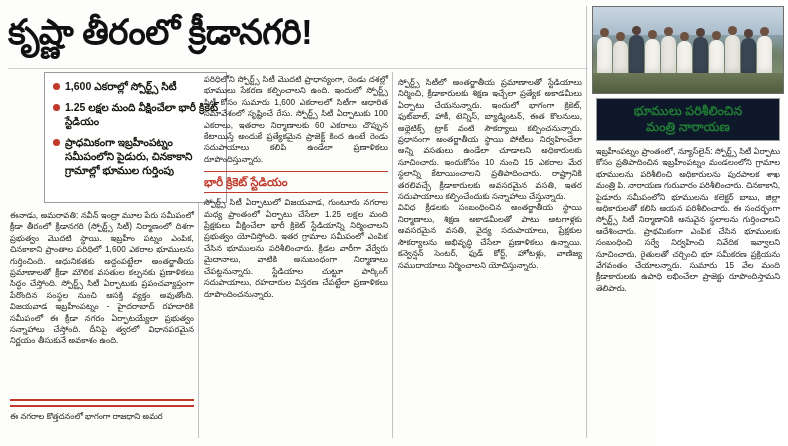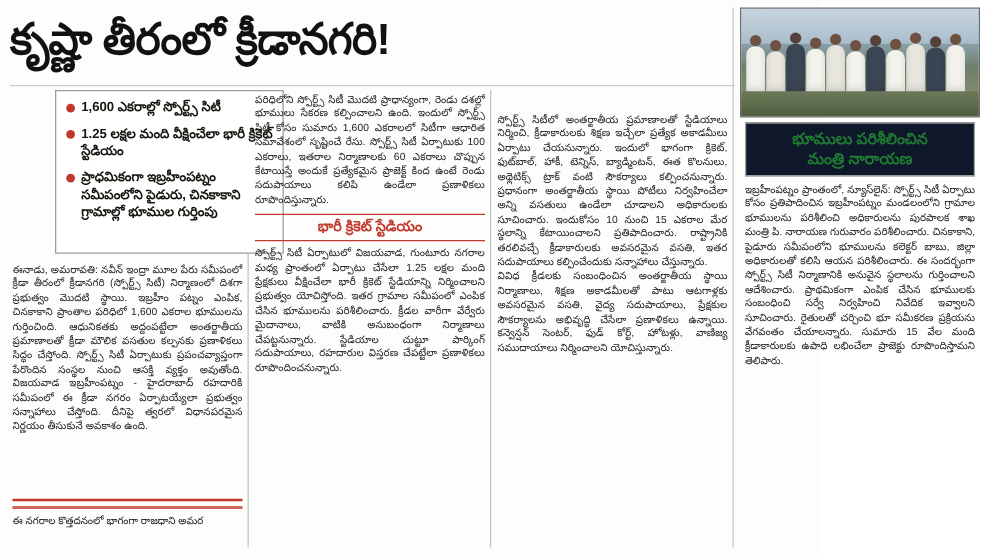--- a/index.html
+++ b/index.html
@@ -139,21 +139,21 @@
     color: #1b1b1b;
     text-align: justify;
     letter-spacing: 0.1px;
   }
 
   
   .subhead {
     font-size: 11.5px;
     font-weight: bold;
     color: #c0392b;
-    text-align: center;
+    text-align: left;
     line-height: 14px;
     padding-bottom: 2px;
   }
   .subhead-rule {
     border-bottom: 1.5px solid #c0392b;
     margin-bottom: 4px;
     margin-top: 1px;
   }
   .subhead-rule-top {
     border-top: 1.5px solid #c0392b;
@@ -284,21 +284,21 @@
   <div class="col" style="left:204px; top:74px; width:184px;">
     <div class="body-text">పరిధిలోని స్పోర్ట్స్ సిటీ మొదటి ప్రాధాన్యంగా, రెండు దశల్లో భూములు సేకరణ కల్పించాలని ఉంది. ఇందులో స్పోర్ట్స్ సిటీ కోసం సుమారు 1,600 ఎకరాలలో సిటీగా ఆధారిత సమావేశంలో సృష్టించే రేసు. స్పోర్ట్స్ సిటీ ఏర్పాటుకు 100 ఎకరాలు, ఇతరాల నిర్మాణాలకు 60 ఎకరాలు చొప్పున కేటాయిస్తే అందుకే ప్రత్యేకమైన ప్రాజెక్ట్ కింద ఉంటే రెండు సదుపాయాలు కలిపి ఉండేలా ప్రణాళికలు రూపొందిస్తున్నారు.</div>
     <div style="margin-top:6px;">
       <div class="subhead-rule-top"></div>
       <div class="subhead">భారీ క్రికెట్ స్టేడియం</div>
       <div class="subhead-rule"></div>
     </div>
     <div class="body-text">స్పోర్ట్స్ సిటీ ఏర్పాటులో విజయవాడ, గుంటూరు నగరాల మధ్య ప్రాంతంలో ఏర్పాటు చేసేలా 1.25 లక్షల మంది ప్రేక్షకులు వీక్షించేలా భారీ క్రికెట్ స్టేడియాన్ని నిర్మించాలని ప్రభుత్వం యోచిస్తోంది. ఇతర గ్రామాల సమీపంలో ఎంపిక చేసిన భూములను పరిశీలించారు. క్రీడల వారీగా వేర్వేరు మైదానాలు, వాటికి అనుబంధంగా నిర్మాణాలు చేపట్టనున్నారు. స్టేడియాల చుట్టూ పార్కింగ్ సదుపాయాలు, రహదారుల విస్తరణ చేపట్టేలా ప్రణాళికలు రూపొందించనున్నారు.</div>
   </div>
 
-  <div class="col" style="left:398px; top:90px; width:184px;">
+  <div class="col" style="left:398px; top:77px; width:184px;">
     <div class="body-text">స్పోర్ట్స్ సిటీలో అంతర్జాతీయ ప్రమాణాలతో స్టేడియాలు నిర్మించి, క్రీడాకారులకు శిక్షణ ఇచ్చేలా ప్రత్యేక అకాడమీలు ఏర్పాటు చేయనున్నారు. ఇందులో భాగంగా క్రికెట్, ఫుట్‌బాల్, హాకీ, టెన్నిస్, బ్యాడ్మింటన్, ఈత కొలనులు, అథ్లెటిక్స్ ట్రాక్ వంటి సౌకర్యాలు కల్పించనున్నారు. ప్రధానంగా అంతర్జాతీయ స్థాయి పోటీలు నిర్వహించేలా అన్ని వసతులు ఉండేలా చూడాలని అధికారులకు సూచించారు. ఇందుకోసం 10 నుంచి 15 ఎకరాల మేర స్థలాన్ని కేటాయించాలని ప్రతిపాదించారు. రాష్ట్రానికి తరలివచ్చే క్రీడాకారులకు అవసరమైన వసతి, ఇతర సదుపాయాలు కల్పించేందుకు సన్నాహాలు చేస్తున్నారు.</div>
     <div class="body-text">వివిధ క్రీడలకు సంబంధించిన అంతర్జాతీయ స్థాయి నిర్మాణాలు, శిక్షణ అకాడమీలతో పాటు ఆటగాళ్లకు అవసరమైన వసతి, వైద్య సదుపాయాలు, ప్రేక్షకుల సౌకర్యాలను అభివృద్ధి చేసేలా ప్రణాళికలు ఉన్నాయి. కన్వెన్షన్ సెంటర్, ఫుడ్ కోర్ట్, హోటళ్లు, వాణిజ్య సముదాయాలు నిర్మించాలని యోచిస్తున్నారు.</div>
   </div>
 
   <div class="right-box">
     <div class="rb-head">
       <div class="l1">భూములు పరిశీలించిన</div>
       <div class="l2">మంత్రి నారాయణ</div>
     </div>
     <div class="rb-body">ఇబ్రహీంపట్నం ప్రాంతంలో, న్యూస్‌లైన్: స్పోర్ట్స్ సిటీ ఏర్పాటు కోసం ప్రతిపాదించిన ఇబ్రహీంపట్నం మండలంలోని గ్రామాల భూములను పరిశీలించి అధికారులను పురపాలక శాఖ మంత్రి పి. నారాయణ గురువారం పరిశీలించారు. చినకాకాని, పైడూరు సమీపంలోని భూములను కలెక్టర్ బాబు, జిల్లా అధికారులతో కలిసి ఆయన పరిశీలించారు. ఈ సందర్భంగా స్పోర్ట్స్ సిటీ నిర్మాణానికి అనువైన స్థలాలను గుర్తించాలని ఆదేశించారు. ప్రాథమికంగా ఎంపిక చేసిన భూములకు సంబంధించి సర్వే నిర్వహించి నివేదిక ఇవ్వాలని సూచించారు. రైతులతో చర్చించి భూ సమీకరణ ప్రక్రియను వేగవంతం చేయాలన్నారు. సుమారు 15 వేల మంది క్రీడాకారులకు ఉపాధి లభించేలా ప్రాజెక్టు రూపొందిస్తామని తెలిపారు.</div>

